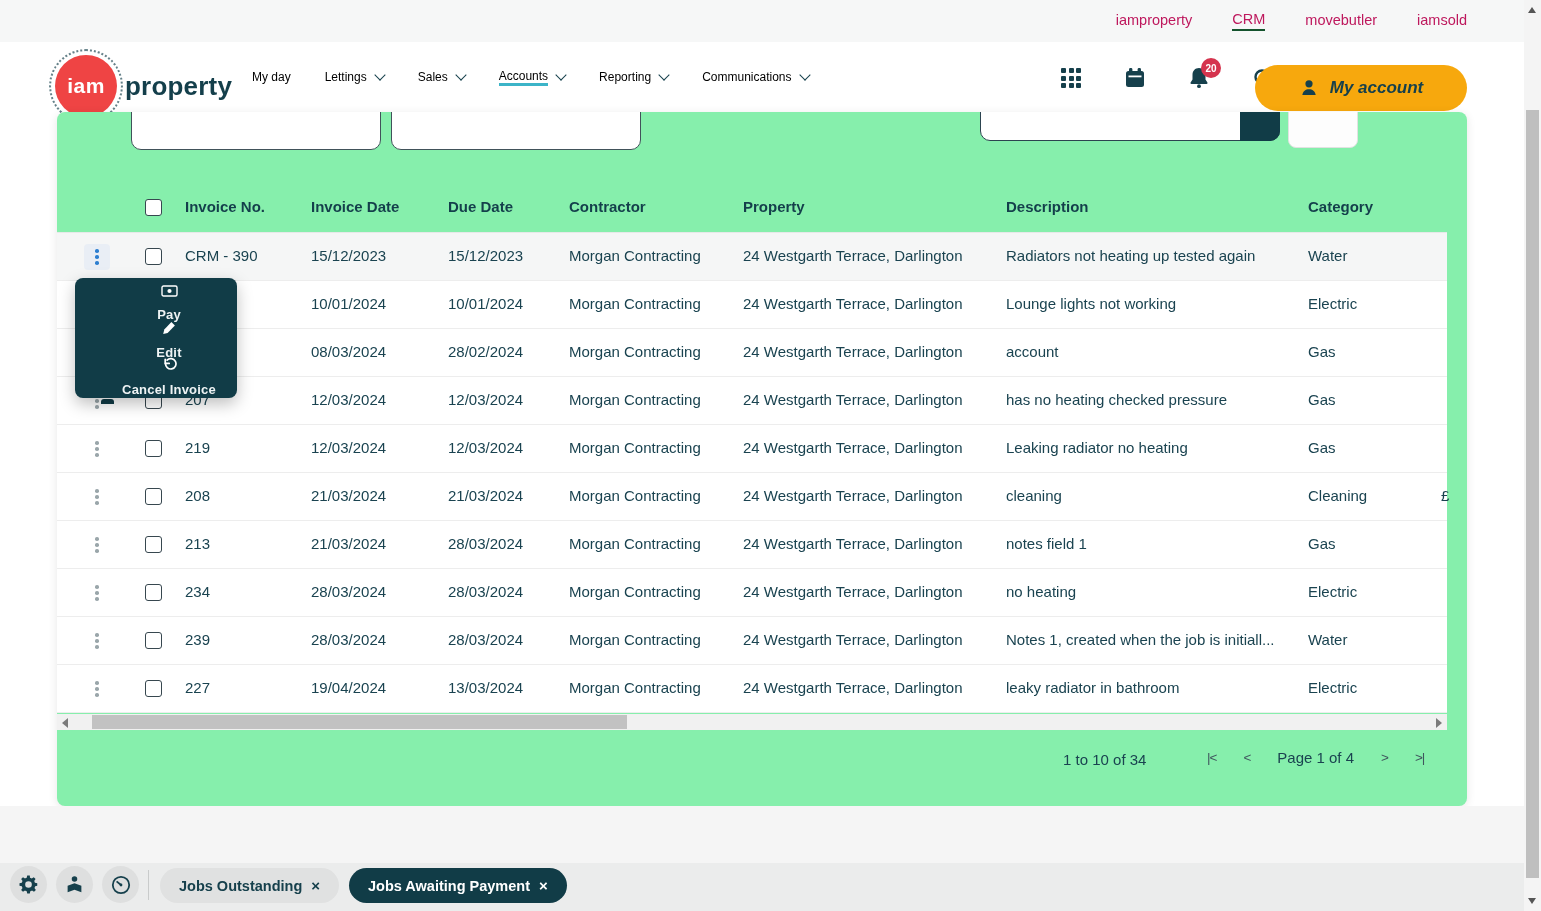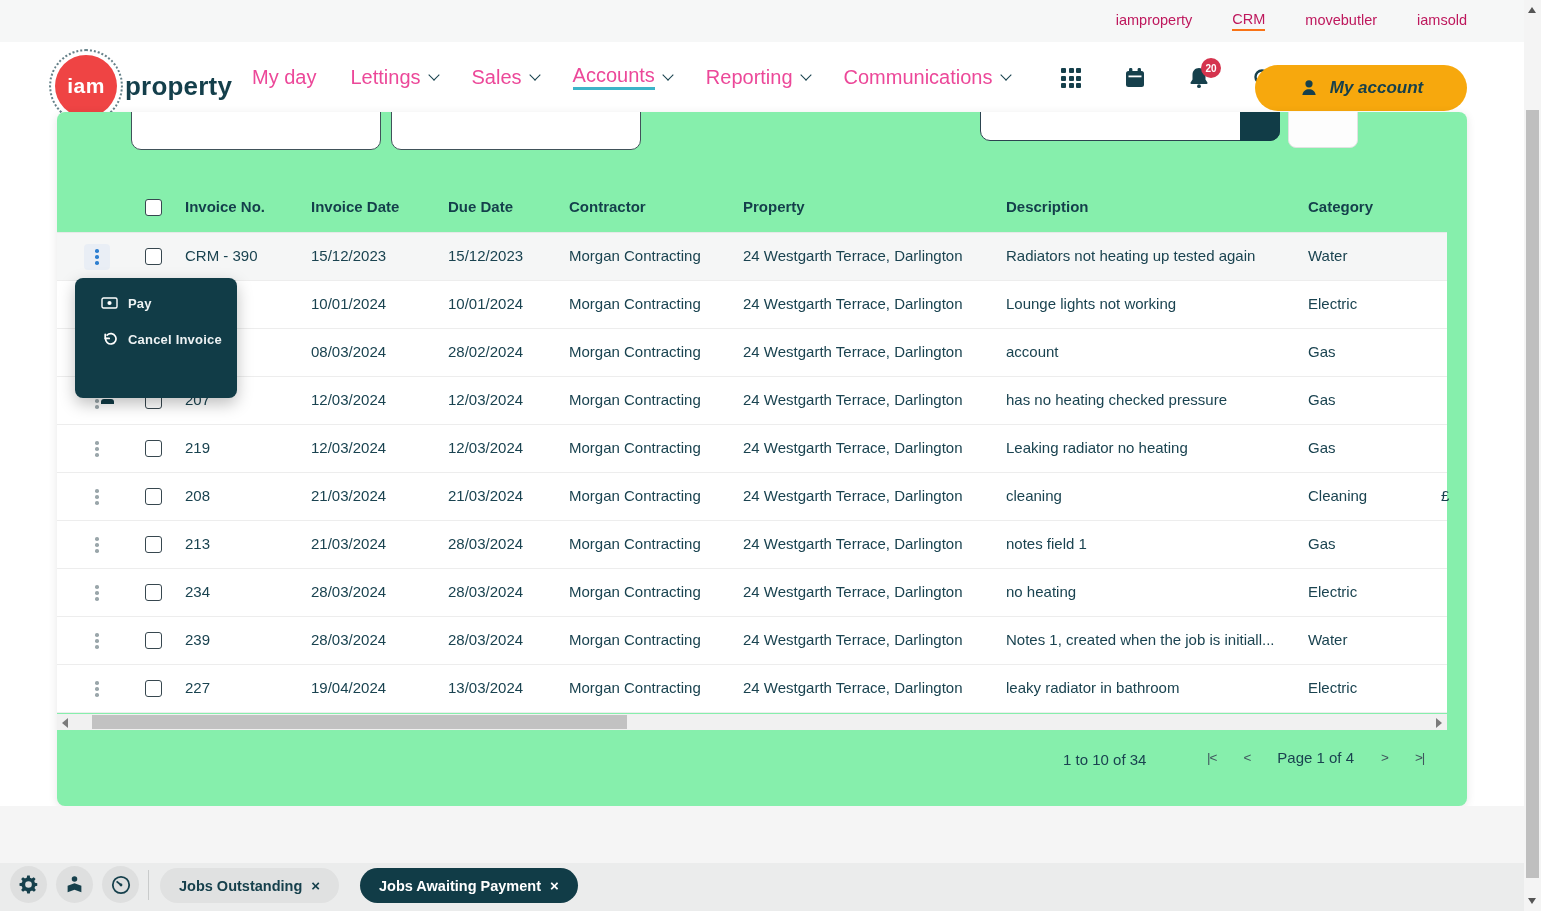--- a/index.html
+++ b/index.html
@@ -3,31 +3,31 @@
 <meta charset="utf-8">
 <style>
   * { margin:0; padding:0; box-sizing:border-box; }
   body { font-family:"Liberation Sans", sans-serif; background:#fff; }
   .screen { position:relative; width:1541px; height:911px; overflow:hidden; background:#fff; color:#16404c; }
 
   
   .topbar { position:absolute; left:0; top:0; width:1524px; height:42px; background:#f6f7f7; }
   .topbar-links { position:absolute; right:57px; top:0; height:42px; display:flex; align-items:center; gap:40px; }
   .toplink { font-size:14.5px; color:#be185d; cursor:pointer; padding-bottom:2px; }
-  .toplink.active { border-bottom:2px solid #f97316; }
+  .toplink.active { border-bottom:2px solid #14532d; }
 
   
   .header { position:absolute; left:0; top:42px; width:1524px; height:72px; background:#fff; }
   .logo { position:absolute; left:55px; top:13px; display:flex; align-items:center; gap:8px; cursor:pointer; }
   .logo-circle { position:relative; width:62px; height:62px; border-radius:50%; background:#ef4444; display:flex; align-items:center; justify-content:center; }
   .logo-circle::after { content:""; position:absolute; left:-6px; top:-6px; width:70px; height:70px; border-radius:50%; border:2px dotted #143f4b; opacity:.65; }
   .logo-iam { color:#fff; font-weight:700; font-size:21px; letter-spacing:.5px; }
   .logo-word { font-weight:700; font-size:26px; color:#143f4b; letter-spacing:.2px; }
   .nav { position:absolute; left:252px; top:0; height:72px; display:flex; align-items:center; gap:34px; }
-  .nav-item { display:flex; align-items:center; gap:9px; font-size:20px; color:#ec4899; cursor:pointer; padding-bottom:2px; }
+  .nav-item { display:flex; align-items:center; gap:9px; font-size:12px; color:#000000; cursor:pointer; padding-bottom:2px; }
   .nav-item .lbl.active { border-bottom:3px solid #3cb4c8; }
   .chev { width:8px; height:8px; border-right:1.8px solid #16404c; border-bottom:1.8px solid #16404c; transform:rotate(45deg); margin-top:-5px; }
   .hicons { position:absolute; left:1058px; top:0; height:72px; display:flex; align-items:center; gap:38px; }
   .hicon { position:relative; cursor:pointer; display:flex; align-items:center; justify-content:center; width:26px; height:26px; }
   .grid9 { display:grid; grid-template-columns:repeat(3,5px); grid-template-rows:repeat(3,5px); gap:2.5px; }
   .grid9 span { background:#16404c; border-radius:1px; }
   .badge { position:absolute; top:-7px; right:-9px; min-width:20px; height:20px; border-radius:10px; background:#d5344e; color:#fff; font-size:10px; font-weight:700; display:flex; align-items:center; justify-content:center; padding:0 4px; }
   .account-btn { position:absolute; left:1255px; top:23px; width:212px; height:46px; border-radius:23px; background:#f7a80d; display:flex; align-items:center; justify-content:center; gap:11px; cursor:pointer;font-style:italic; }
   .account-btn .txt { font-size:17px; font-weight:700; color:#16404c; }
 
@@ -52,21 +52,21 @@
   .c-prop{left:686px} .c-desc{left:949px} .c-cat{left:1251px} .c-amt{left:1384px}
   .kebab { position:absolute; left:27px; top:11px; width:26px; height:26px; display:flex; flex-direction:column; align-items:center; justify-content:center; gap:2.6px; cursor:pointer; border-radius:4px; }
   .kebab i { width:3.6px; height:3.6px; border-radius:50%; background:#9aa6aa; }
   .kebab.open { background:#e9eef5; }
   .kebab.open i { background:#2d7fd0; }
   .cb { position:absolute; left:88px; top:15px; width:17px; height:17px; border:1.6px solid #37474f; border-radius:3px; background:#fff; cursor:pointer; }
   .cb.head { top:17px; }
 
   
   .menu { position:absolute; left:18px; top:166px; width:162px; height:120px; background:#113c47; border-radius:8px; box-shadow:0 6px 16px rgba(0,0,0,.25); z-index:30; padding-top:7px; }
-  .menu-item { height:36px; display:flex; align-items:center; gap:10px; padding-left:26px; cursor:pointer; color:#eef3f4; font-size:13px; font-weight:700; letter-spacing:.2px; }
+  .menu-item { height:36px; display:flex; align-items:center; gap:10px; padding-left:26px; cursor:pointer; color:#eef3f4; font-size:13px; font-weight:700; letter-spacing:.2px;flex-direction:column; }
   .menu-item .mi { width:17px; display:flex; justify-content:center; }
   .menu-sliver { position:absolute; left:44px; top:287px; width:13px; height:5px; background:#113c47; border-radius:3px 3px 0 0; z-index:29; }
 
   
   .hscroll { position:absolute; left:0; top:602px; width:1390px; height:16px; background:#f1f1f1; }
   .hs-thumb { position:absolute; left:35px; top:1px; width:535px; height:14px; background:#c2c2c2; cursor:pointer; }
   .hs-arrow { position:absolute; top:4px; width:0; height:0; cursor:pointer; }
   .hs-left { left:5px; border-top:5px solid transparent; border-bottom:5px solid transparent; border-right:6px solid #7b7b7b; }
   .hs-right { right:5px; border-top:5px solid transparent; border-bottom:5px solid transparent; border-left:6px solid #7b7b7b; }
 
@@ -76,21 +76,21 @@
   .pg-btn { font-size:13.5px; color:#40565e; letter-spacing:-1px; cursor:pointer; }
   .pg-label { font-size:15px; color:#1a4350; letter-spacing:0; }
 
   
   .belowcard { position:absolute; left:0; top:806px; width:1541px; height:57px; background:#f5f5f5; }
   .footer { position:absolute; left:0; top:863px; width:1541px; height:48px; background:#ebecec; }
   .fab { position:absolute; top:3px; width:37px; height:37px; border-radius:50%; background:#dedfdf; display:flex; align-items:center; justify-content:center; cursor:pointer; }
   .fdivider { position:absolute; left:148px; top:7px; width:1px; height:30px; background:#c9cbcb; }
   .chip { position:absolute; top:5px; height:35px; border-radius:18px; display:flex; align-items:center; gap:9px; padding:0 19px; cursor:pointer; }
   .chip1 { left:160px; background:#e0e1e1; color:#16404c; }
-  .chip2 { left:360px; background:#113c47; color:#fff; }
+  .chip2 { left:349px; background:#113c47; color:#fff; }
   .chip .clabel { font-size:14.5px; font-weight:700; }
   .chip .x { font-size:15px; font-weight:700; cursor:pointer; }
 
   
   .vscroll { position:absolute; right:0; top:0; width:17px; height:911px; background:#f4f4f4; z-index:50; }
   .vs-thumb { position:absolute; left:2px; top:110px; width:13px; height:768px; background:#bfbfbf; cursor:pointer; }
   .vs-up { position:absolute; left:4px; top:7px; width:0; height:0; border-left:4.5px solid transparent; border-right:4.5px solid transparent; border-bottom:6px solid #555; cursor:pointer; }
   .vs-down { position:absolute; left:4px; bottom:7px; width:0; height:0; border-left:4.5px solid transparent; border-right:4.5px solid transparent; border-top:6px solid #555; cursor:pointer; }
 </style>
 </head>
@@ -381,20 +381,28 @@
         <span class="mi">
           <svg width="17" height="12" viewBox="0 0 17 12" fill="none" stroke="#ffffff" stroke-width="1.4">
               <rect x="1" y="1" width="15" height="10" rx="1.5"></rect>
               <circle cx="8.5" cy="6" r="2.1" fill="#ffffff" stroke="none"></circle>
             </svg>
         </span>
         <span>Pay</span>
       </div>
       <div class="menu-item">
         <span class="mi">
+          <svg width="14" height="14" viewBox="0 0 14 14" fill="#ffffff">
+              <path d="M9.4 1.1l3.5 3.5-7.3 7.3L1.2 13l1.1-4.4z"></path>
+            </svg>
+        </span>
+        <span>Edit</span>
+      </div>
+      <div class="menu-item">
+        <span class="mi">
           <svg width="15" height="15" viewBox="0 0 15 15" fill="none" stroke="#ffffff" stroke-width="1.7" stroke-linecap="round">
               <path d="M3.2 2.4v4h4"></path>
               <path d="M3.6 6.2a5.2 5.2 0 1 0 1.5-3.1"></path>
             </svg>
         </span>
         <span>Cancel Invoice</span>
       </div>
     </div>
     <div class="menu-sliver"></div>
 

